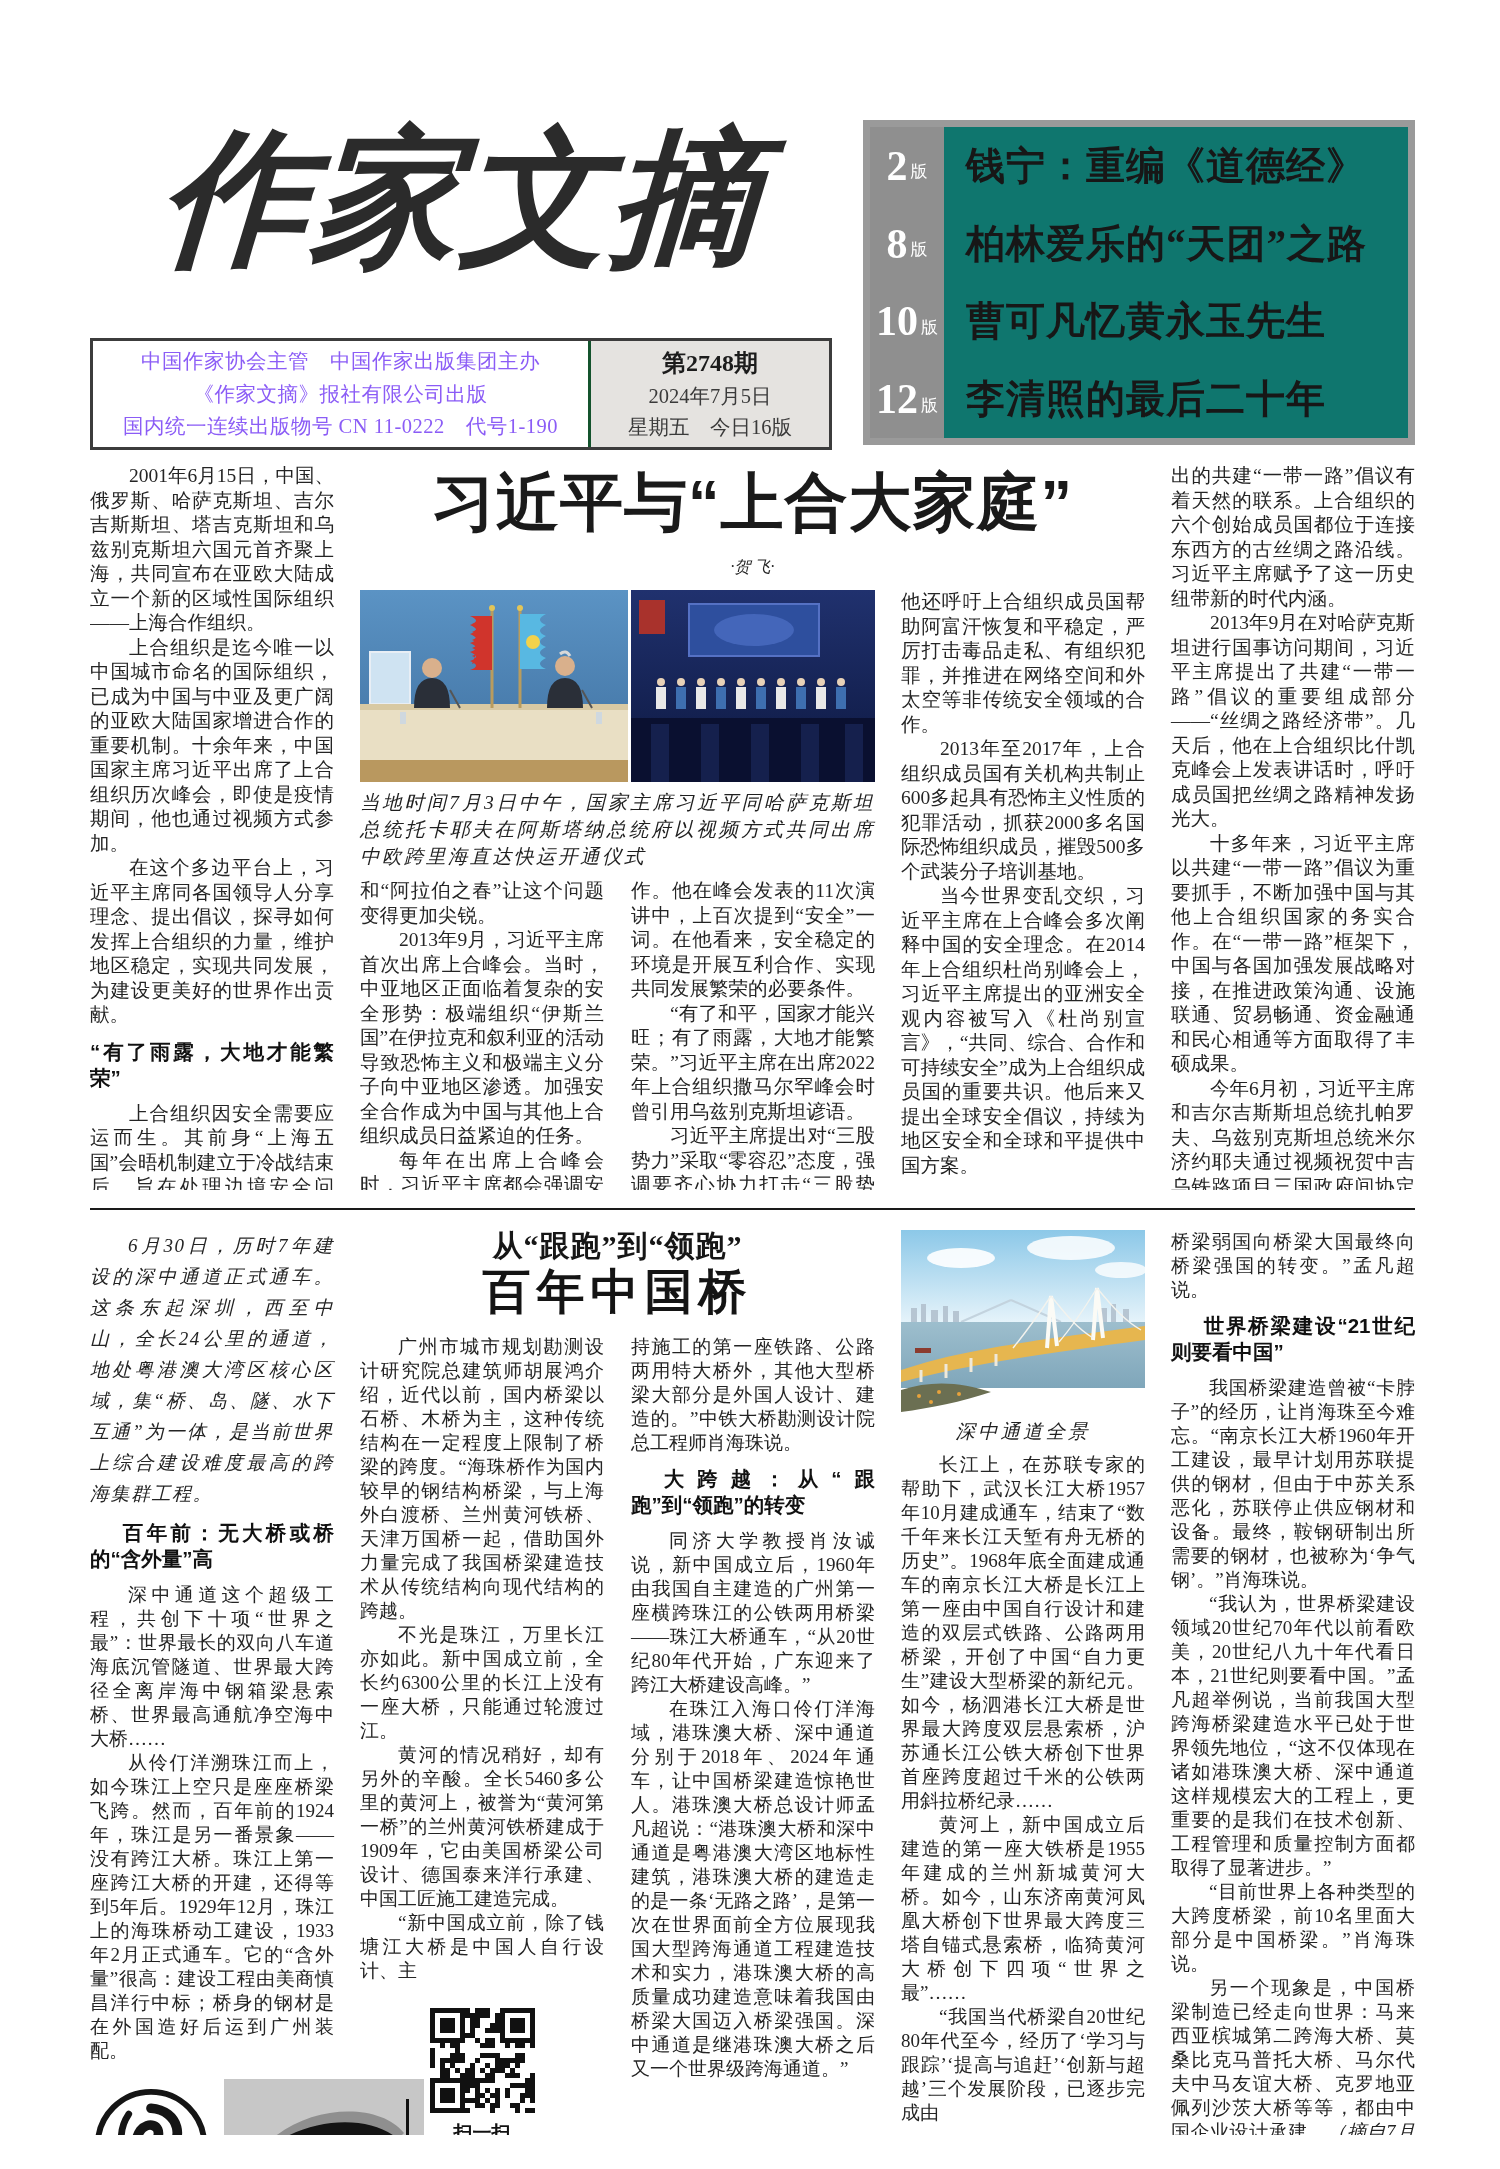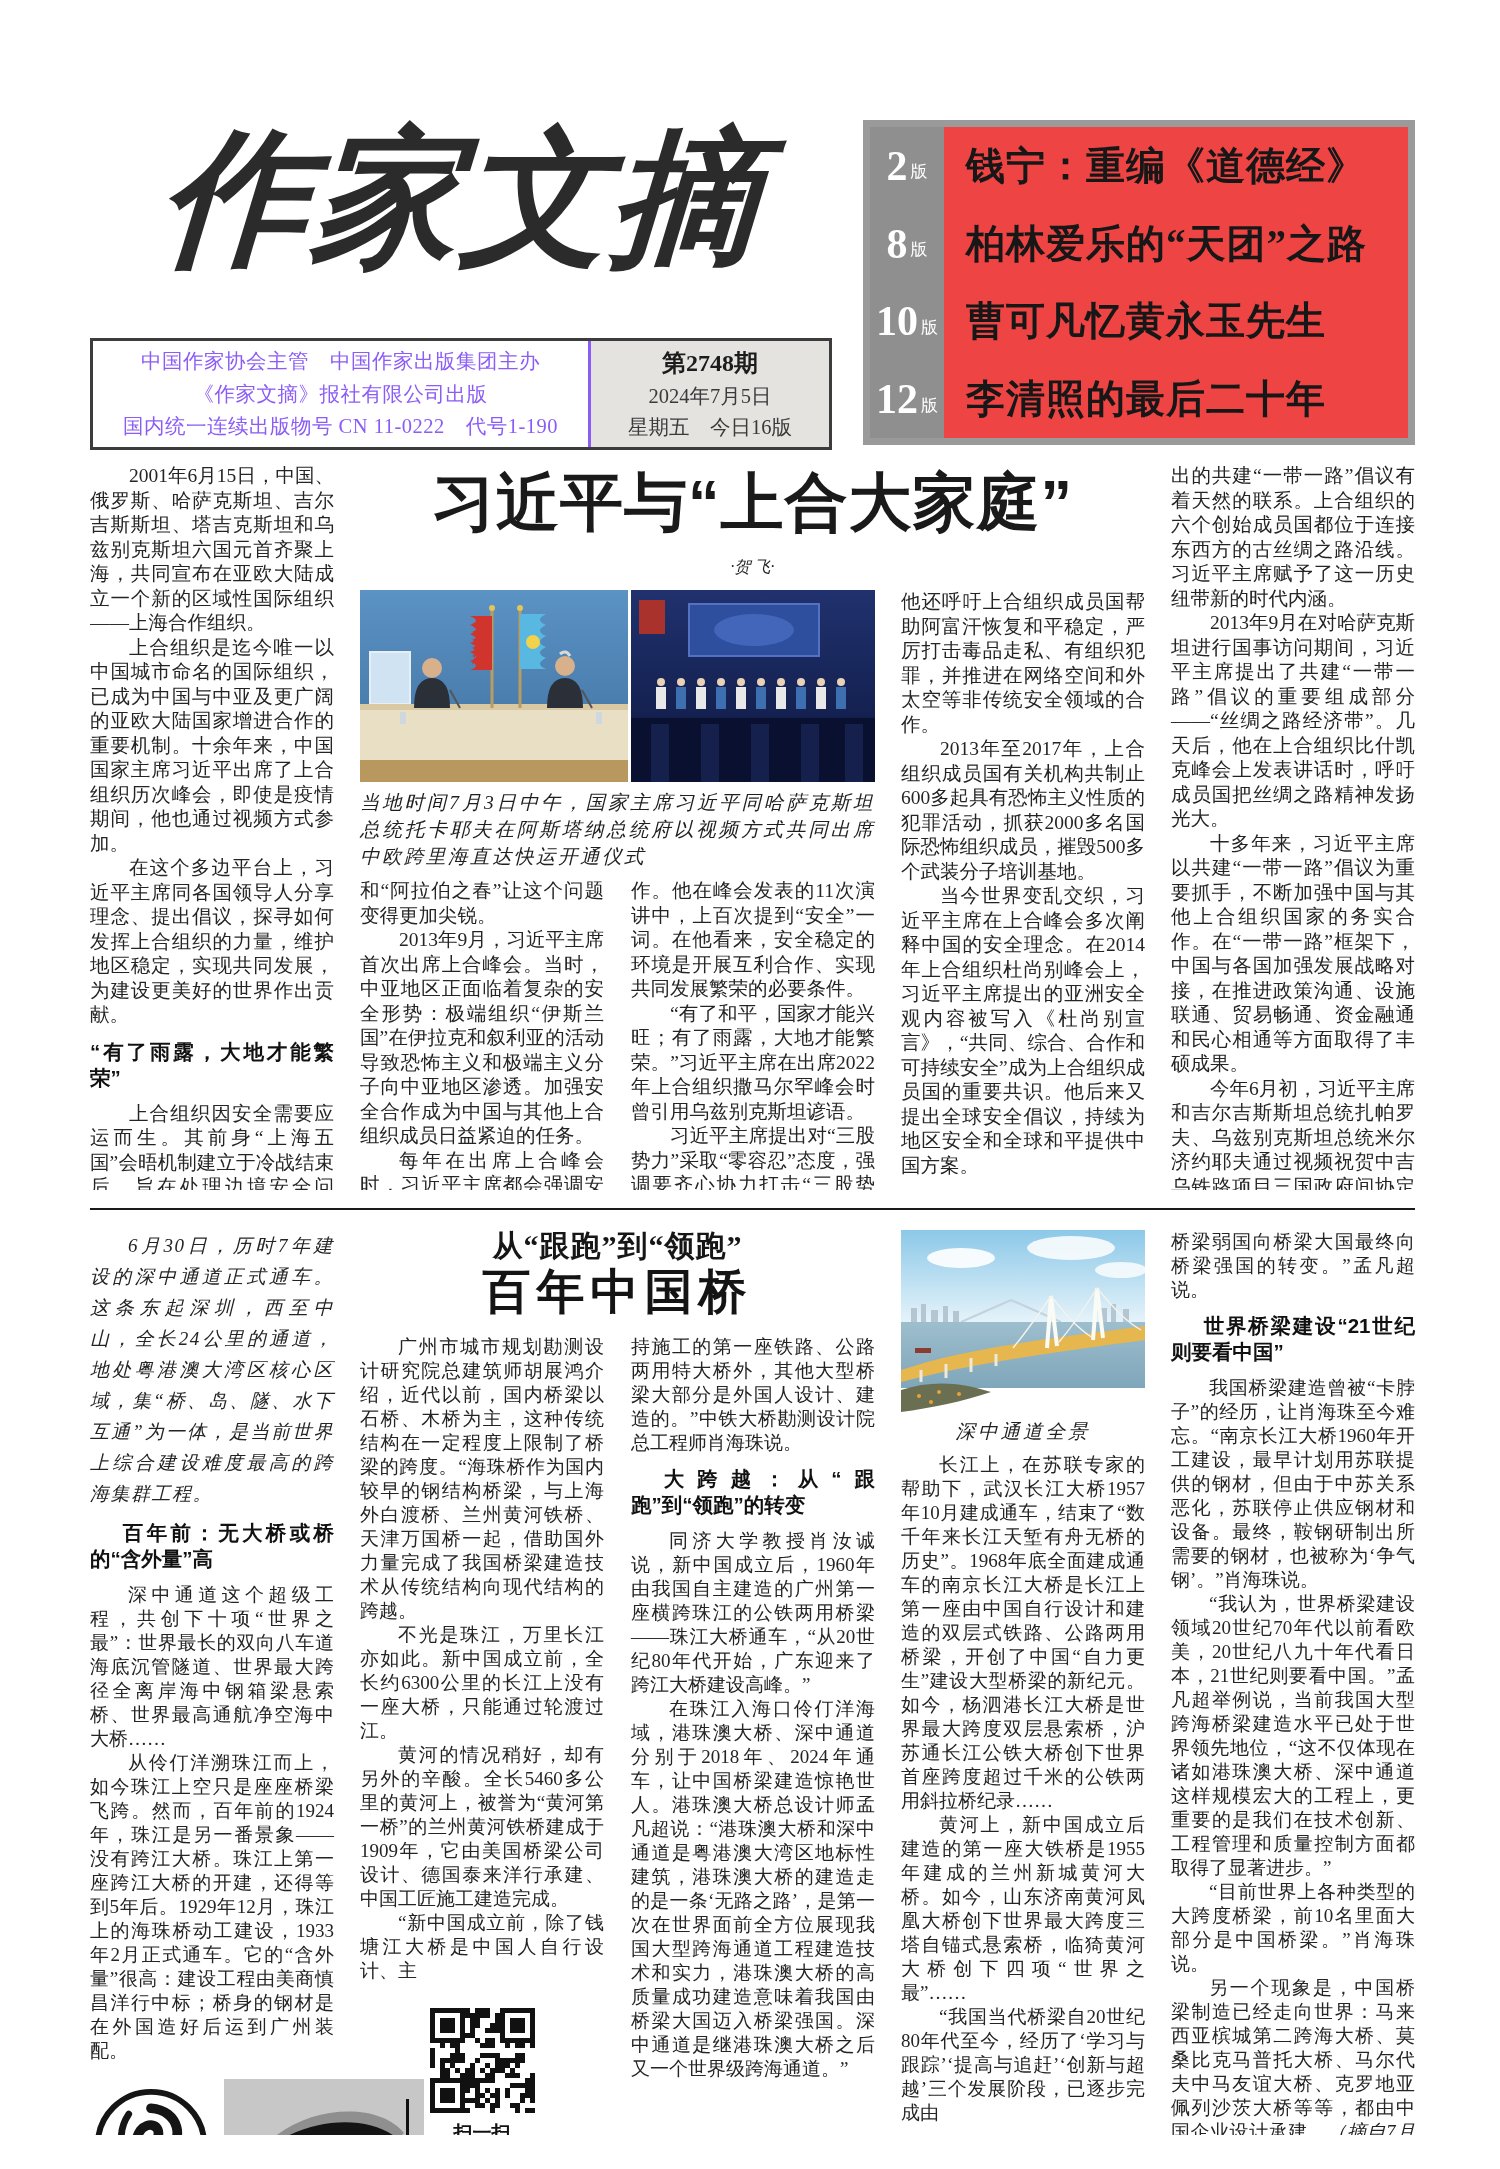--- a/index.html
+++ b/index.html
@@ -8,33 +8,33 @@
     font-family:"Liberation Serif","DejaVu Serif",serif;overflow:hidden;}
 
   
   .header{display:grid;grid-template-columns:742px 552px;justify-content:space-between;}
   .masthead{height:258px;display:flex;align-items:center;justify-content:center;}
   .mast-title{font-size:148px;font-weight:700;font-style:italic;letter-spacing:2px;
     color:#2b2b2b;transform:skewX(-3deg);white-space:nowrap;line-height:1;}
   .pubbox{margin-top:10px;height:112px;border:3px solid #3c3c3c;display:flex;box-sizing:border-box;}
   .pub-left{flex:1;display:flex;flex-direction:column;justify-content:center;text-align:center;
     font-size:20.5px;line-height:1.6;color:#8b5cf6;letter-spacing:0.5px;}
-  .pub-right{width:238px;border-left:3px solid #8b5cf6;background:#e5e3e0;display:flex;
+  .pub-right{width:238px;border-left:3px solid #14532d;background:#e5e3e0;display:flex;
     flex-direction:column;justify-content:center;text-align:center;line-height:1.5;}
   .issue-no{font-weight:700;font-size:24px;color:#1c1c1c;}
   .issue-date,.issue-day{font-size:20.5px;color:#3a3a3a;}
 
   .indexbox{margin-top:50px;height:325px;border:7px solid #9a9a9a;display:flex;
     flex-direction:column;box-sizing:border-box;}
   .index-row{flex:1;display:flex;}
   .index-num{width:74px;background:#8f8f8f;color:#fff;display:flex;align-items:center;
     justify-content:center;gap:3px;}
   .index-num .n{font-size:42px;font-weight:700;line-height:1;}
   .index-num .u{font-size:17px;margin-top:12px;}
-  .index-title{flex:1;background:#ef4444;display:flex;align-items:center;padding-left:22px;
+  .index-title{flex:1;background:#0f766e;display:flex;align-items:center;padding-left:22px;
     font-size:39px;font-weight:900;letter-spacing:1px;color:#171717;white-space:nowrap;}
 
   
   .coltext{font-size:19.5px;line-height:24.5px;text-align:justify;text-justify:inter-character;}
   .para{margin:0;text-indent:2em;}
   p.cont{text-indent:0;}
   .subhd{font-family:"Liberation Sans","DejaVu Sans",sans-serif;font-weight:700;
     font-size:20.5px;line-height:26px;margin:11px 0;color:#111;text-align:justify;}
   .subhd.indent{text-indent:1.6em;}
   .subhd.center{text-align:center;text-indent:0;}

